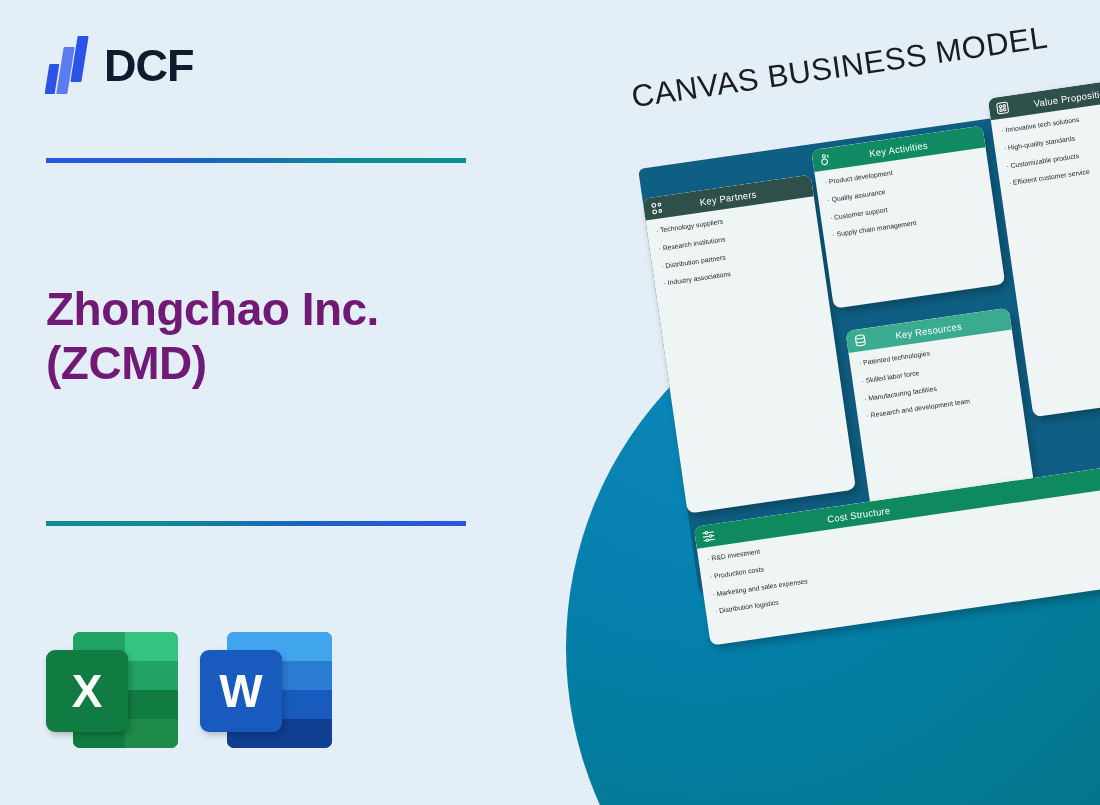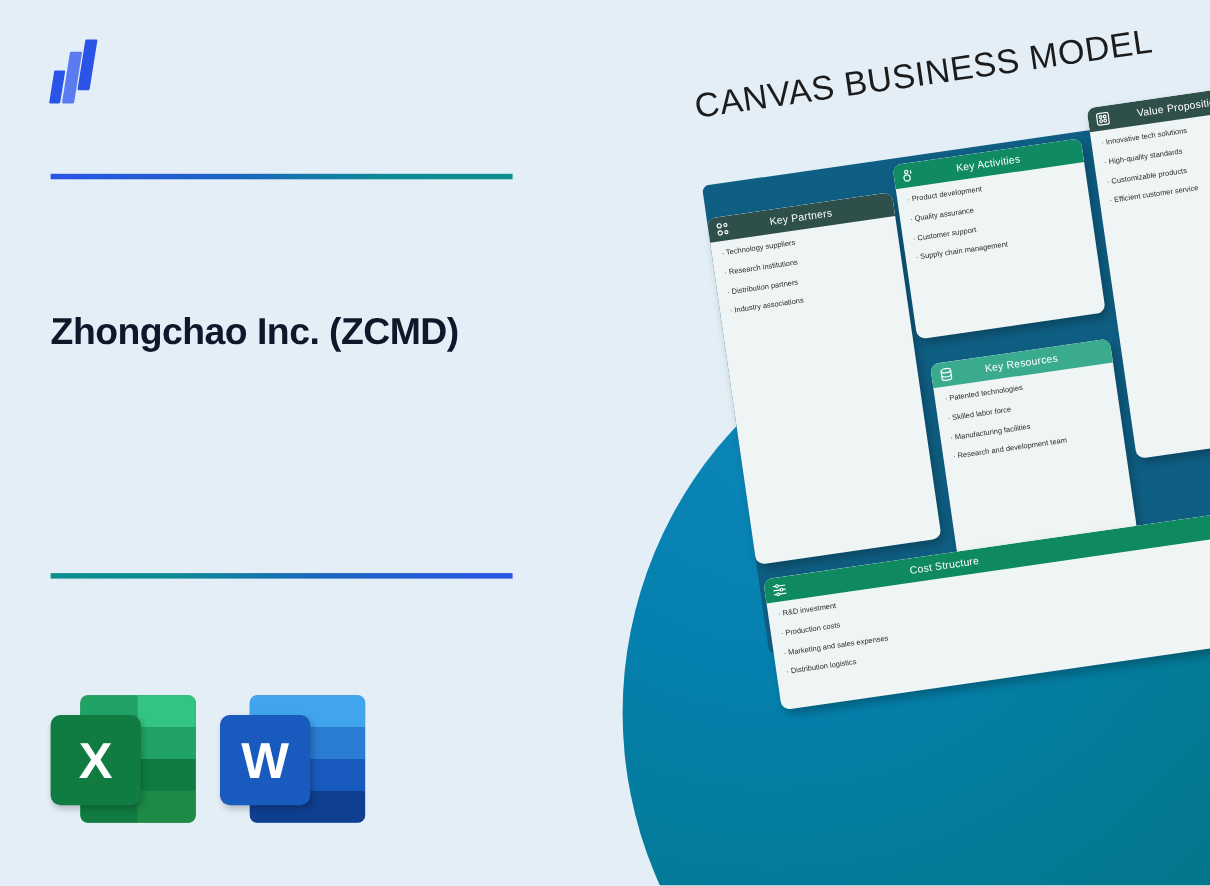--- a/index.html
+++ b/index.html
@@ -21,21 +21,21 @@
   #logo-mark i.b2 { left: 14px; bottom: 0; width: 11px; height: 47px; background: #5b7bf0; }
   #logo-mark i.b3 { left: 28px; bottom: 12px; width: 11px; height: 46px; background: #2a54e8; }
   #logo-text { font-size: 45px; font-weight: 700; letter-spacing: -1px; color: #111b2e; line-height: 1; }
 
   .rule { position: absolute; left: 46px; width: 420px; height: 5px; }
   #rule-top { top: 158px; background: linear-gradient(90deg, #2a54e8 0%, #1b63c2 38%, #0e8a96 72%, #0c8f8f 100%); }
   #rule-bottom { top: 521px; background: linear-gradient(90deg, #0c8f8f 0%, #0e8a96 28%, #1b63c2 62%, #2a54e8 100%); }
 
   #page-title {
     position: absolute; left: 46px; top: 282px; width: 470px;
-    font-size: 34px; font-weight: 700; line-height: 1.18; color: #0f172a;
+    font-size: 46px; font-weight: 700; line-height: 1.18; color: #701a75;
     letter-spacing: -0.5px;
   }
 
   #file-icons { position: absolute; left: 46px; top: 628px; display: flex; gap: 22px; }
 
   .app-icon { position: relative; width: 132px; height: 124px; }
   .app-icon .sheet { position: absolute; right: 0; top: 4px; width: 105px; height: 116px; border-radius: 7px; overflow: hidden; }
   .app-icon .sheet span { position: absolute; display: block; }
   
   .xl .sheet { background: #1d8b47; }
@@ -248,20 +248,21 @@
   </div>
 
   <div id="left-panel">
 
     <div id="brand">
       <span id="logo-mark">
         <i class="b1"></i>
           <i class="b2"></i>
           <i class="b3"></i>
       </span>
+      <span id="logo-text">DCF</span>
     </div>
 
     <div class="rule" id="rule-top"></div>
 
     <h1 id="page-title">Zhongchao Inc. (ZCMD)</h1>
 
     <div class="rule" id="rule-bottom"></div>
 
     <div id="file-icons">
       <div class="app-icon xl">

